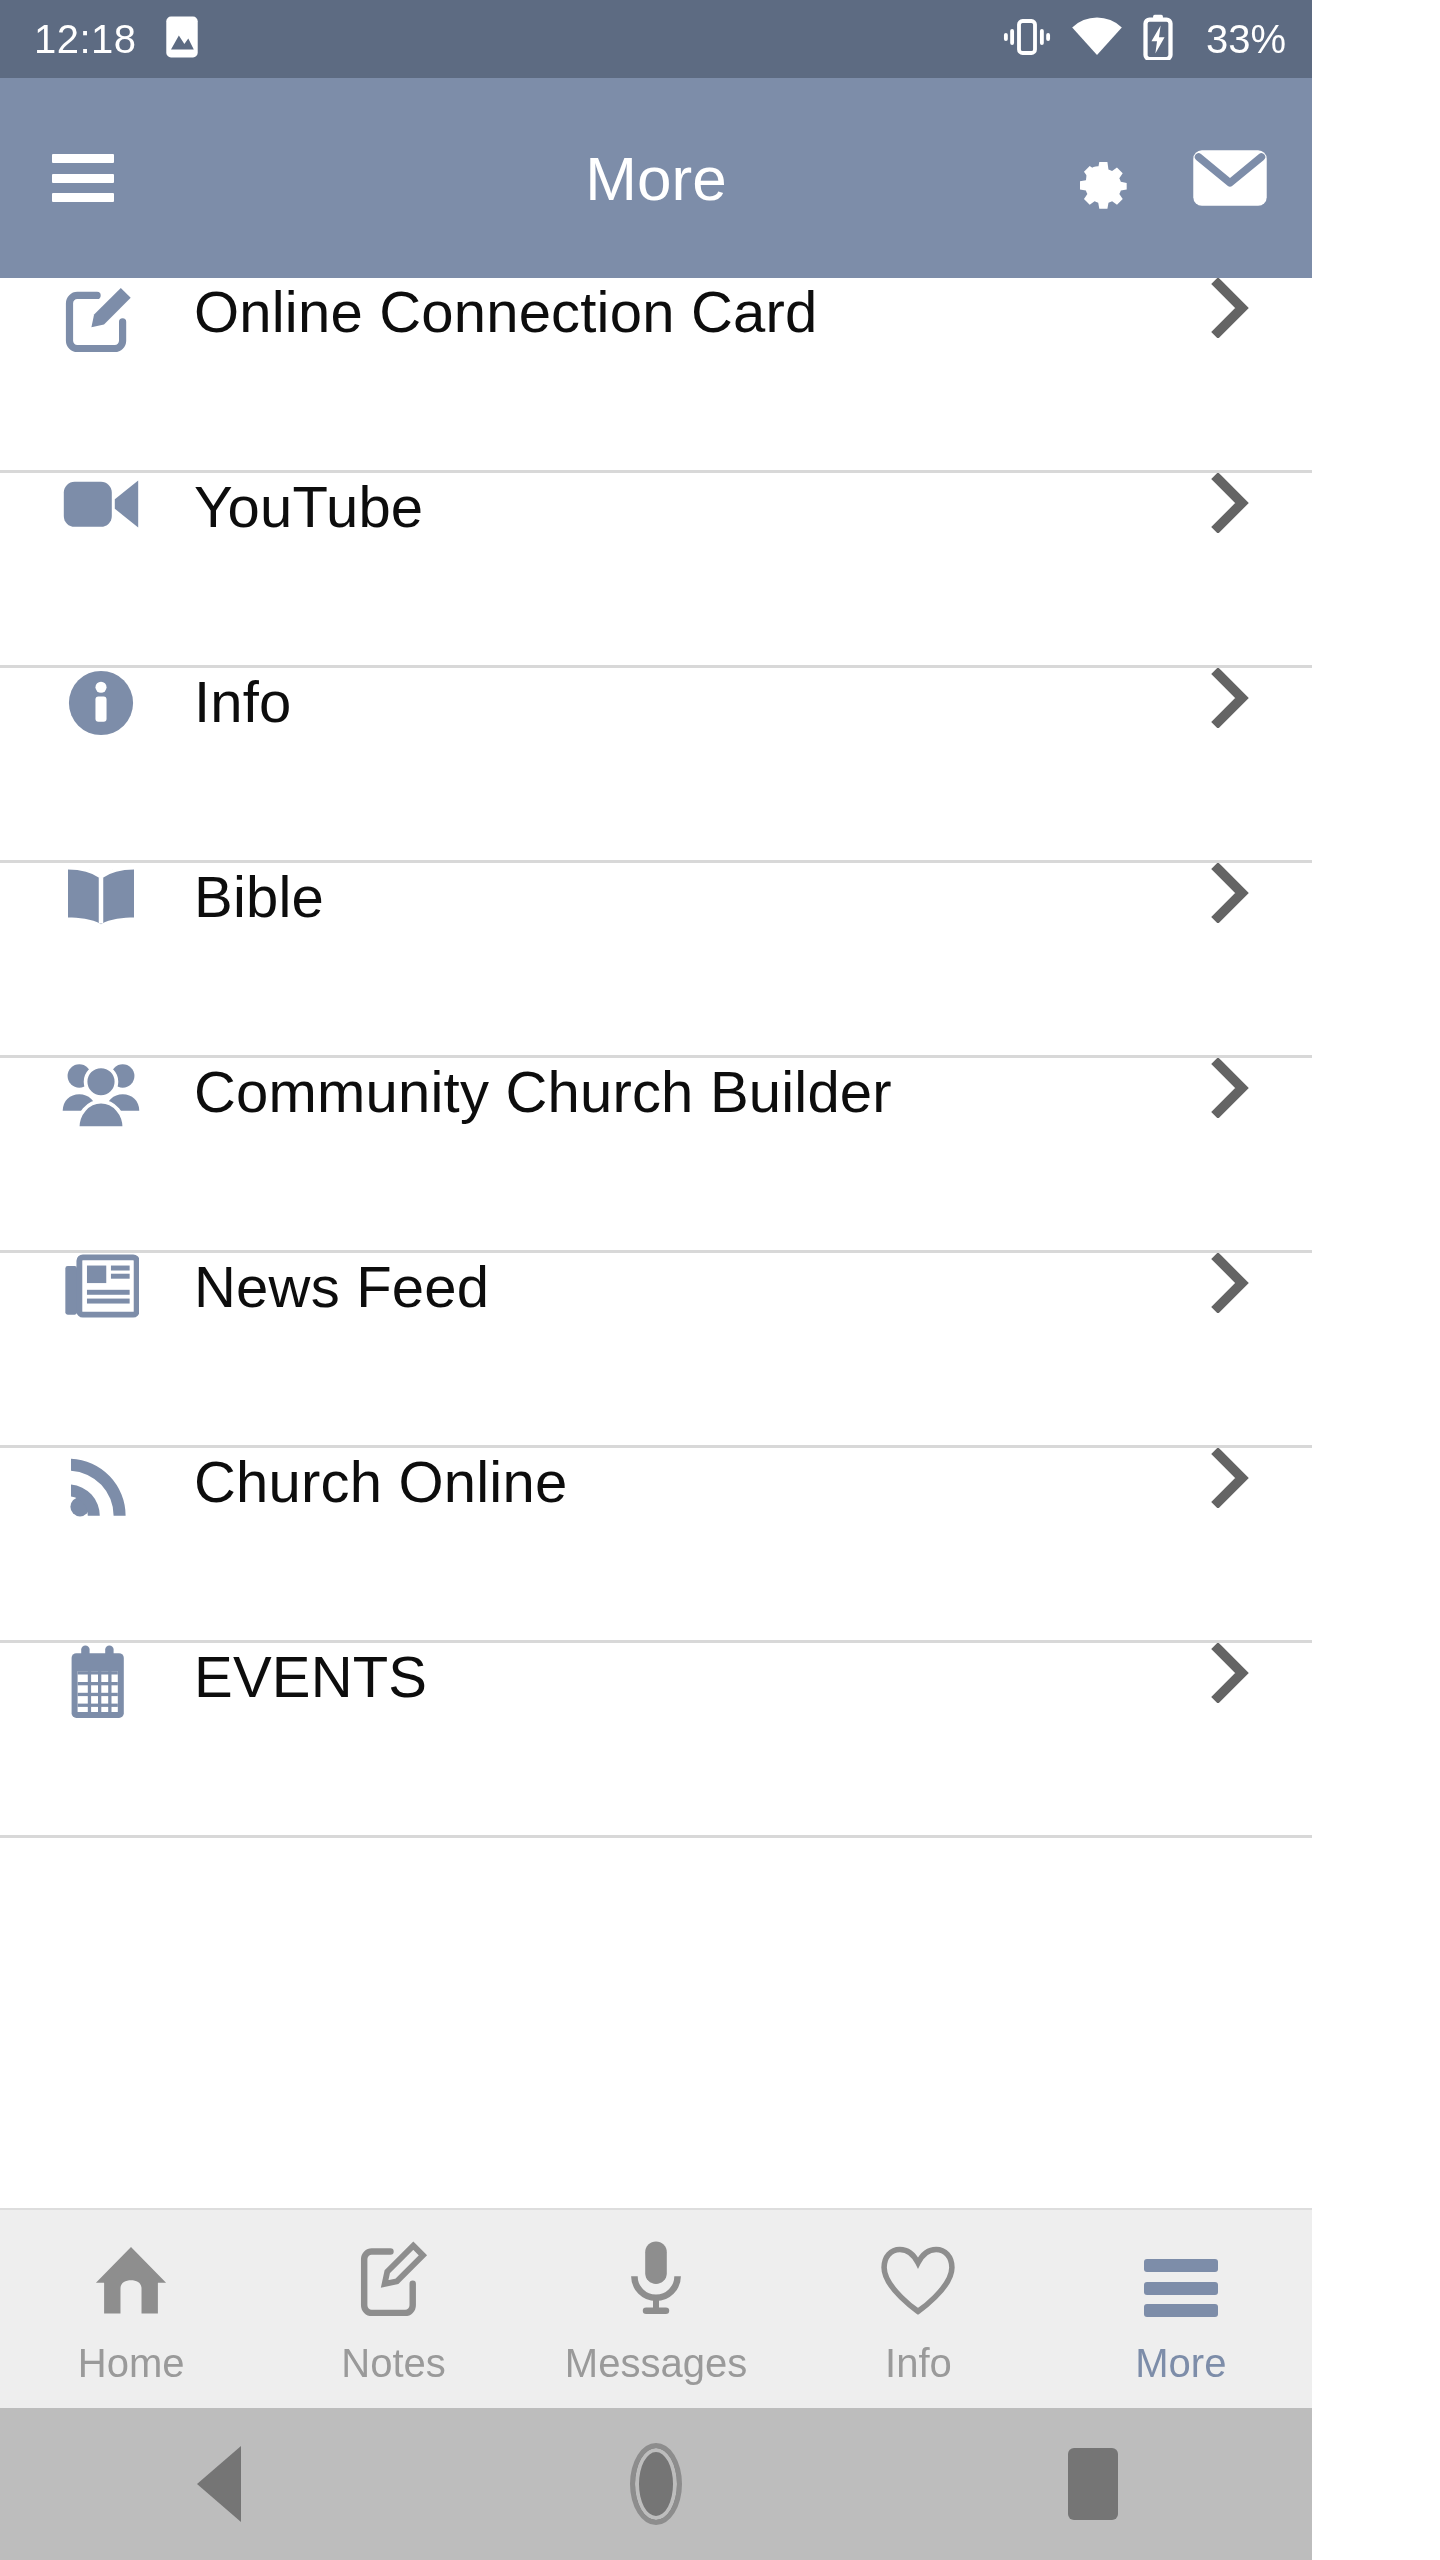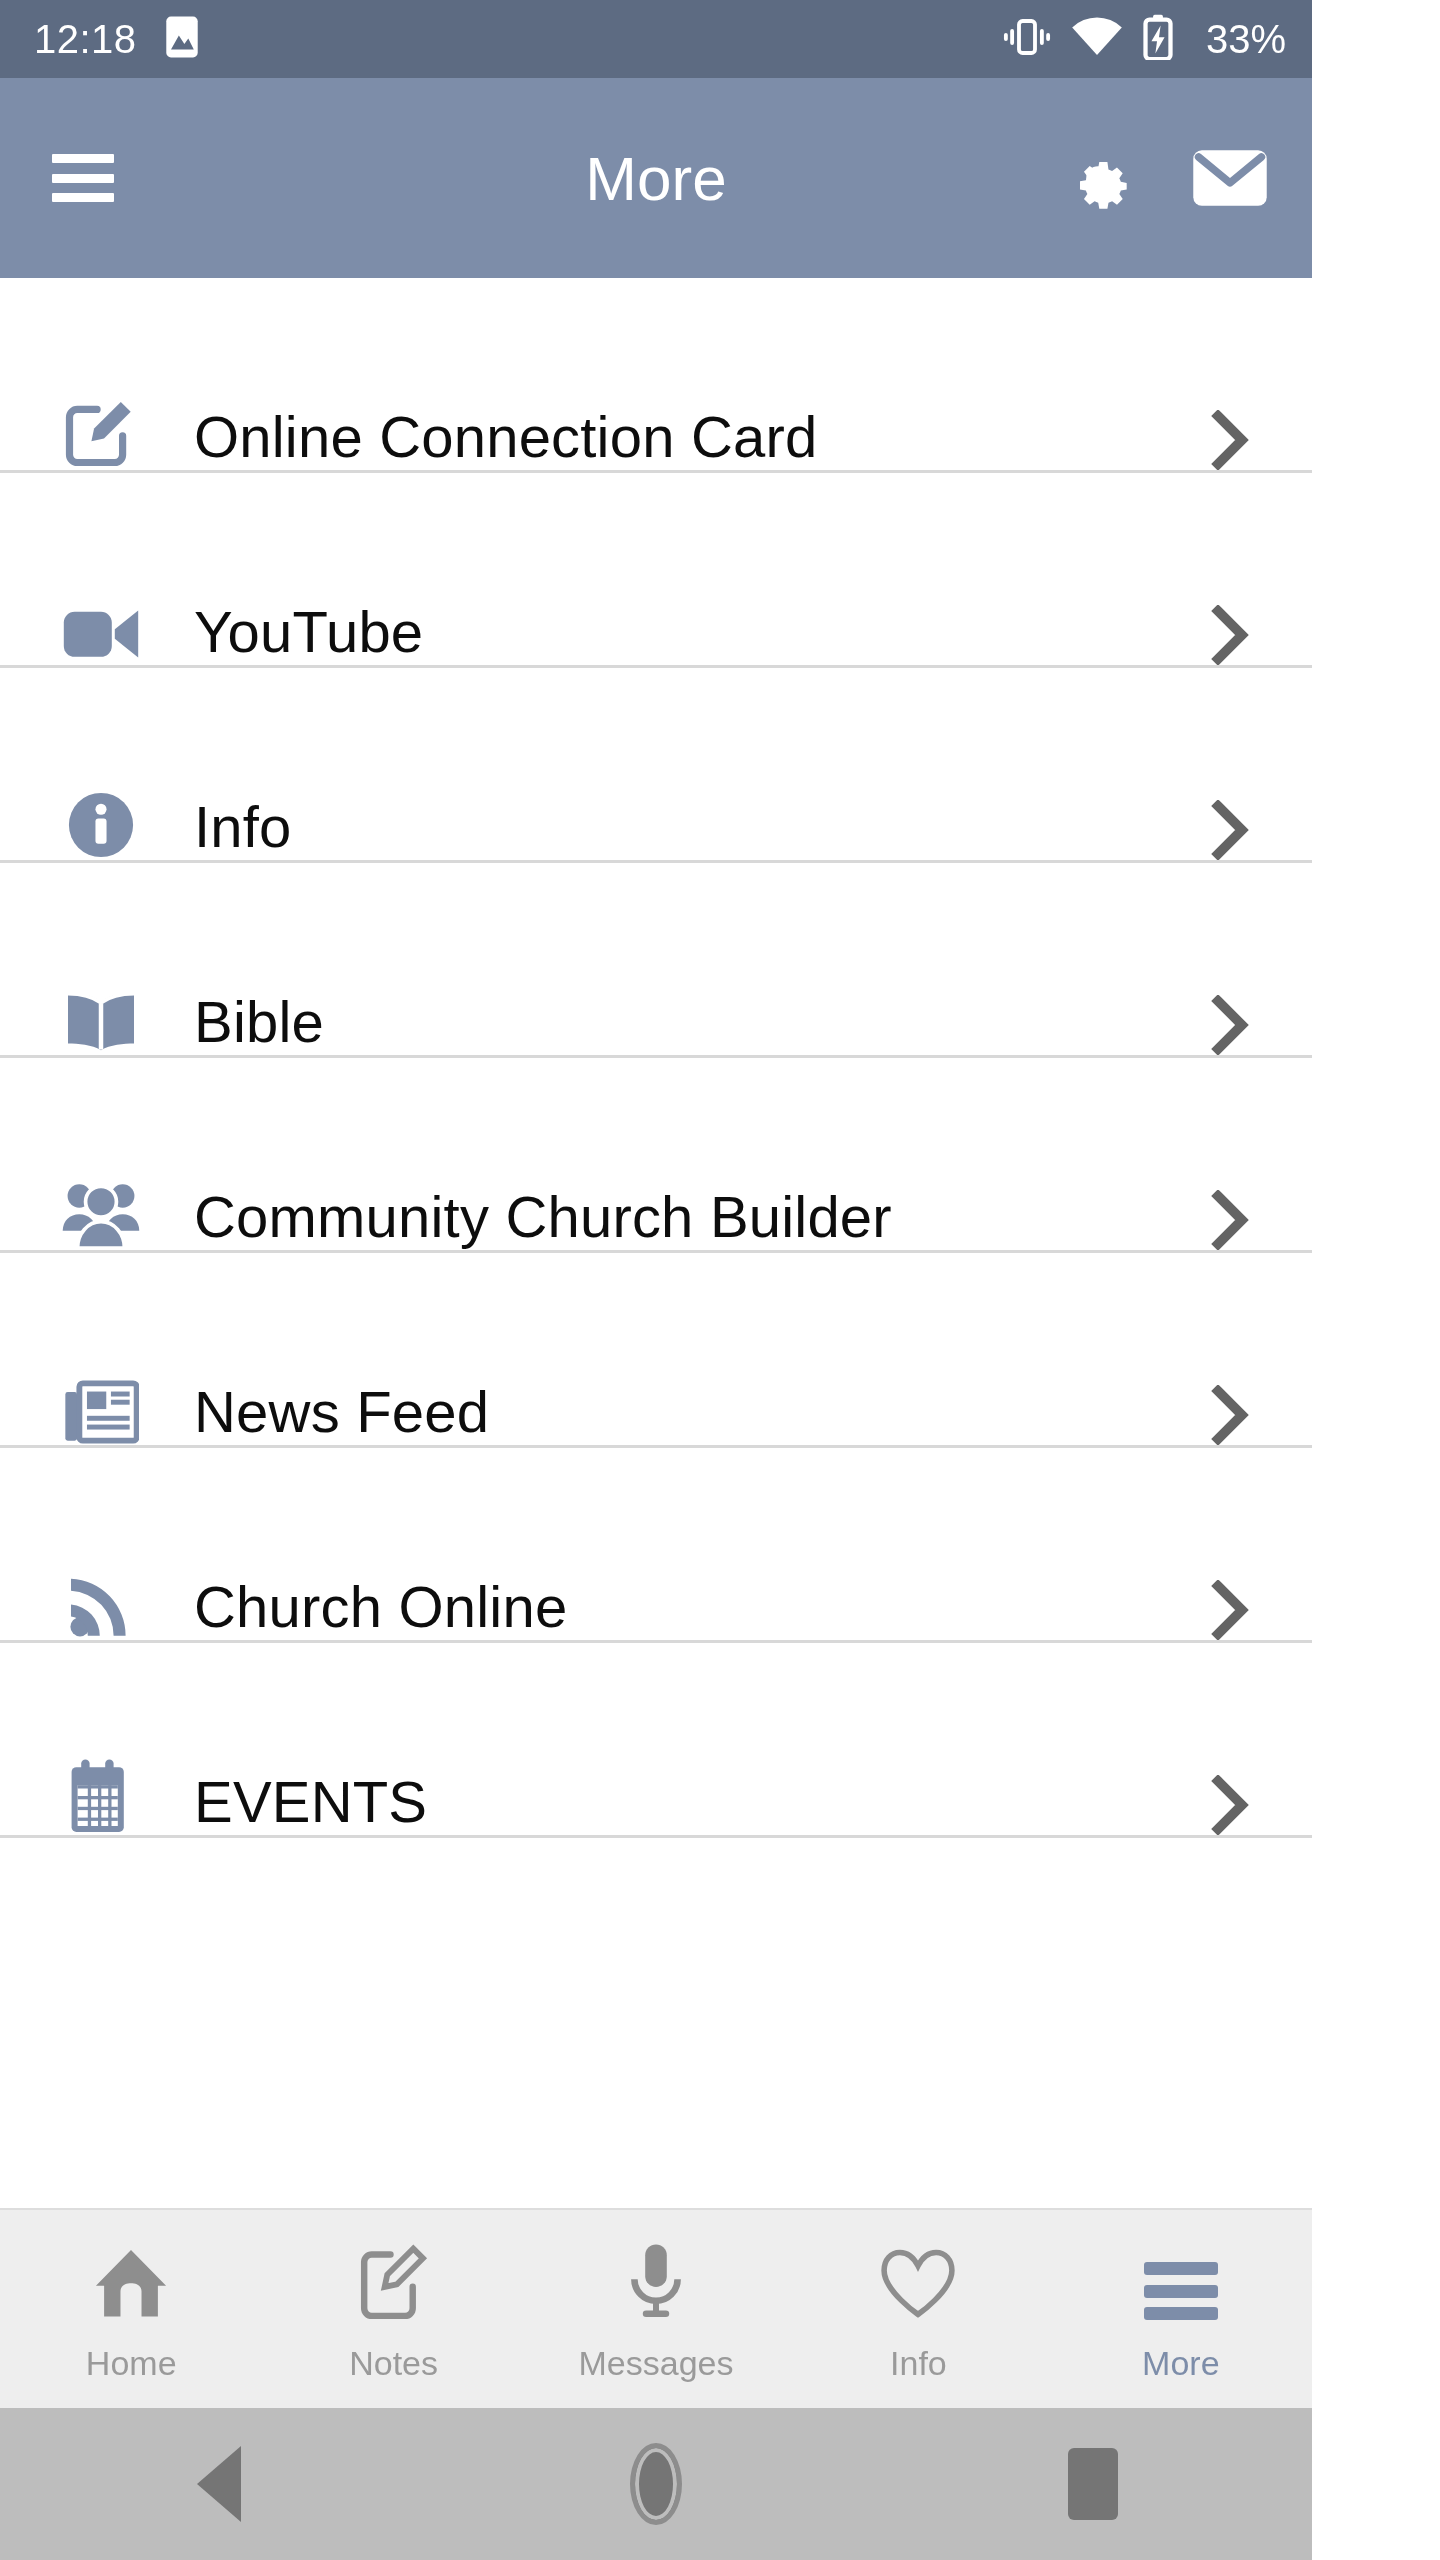--- a/index.html
+++ b/index.html
@@ -34,39 +34,39 @@
   .appbar-title {
     position:absolute; left:0; right:0; text-align:center;
     font-size:62px; color:#ffffff; font-weight:400; pointer-events:none;
   }
   .appbar-actions { margin-left:auto; display:flex; align-items:center; gap:56px; position:relative; z-index:2; }
   .appbar-actions .act { width:76px; height:76px; display:flex; align-items:center; justify-content:center; cursor:pointer; }
 
   
   .list { flex:1 1 auto; background:#ffffff; overflow:hidden; }
   .row {
-    height:195px; display:flex; align-items:flex-end;
+    height:195px; display:flex; align-items:flex-start;
     padding:0 52px 0 58px; border-bottom:3px solid #d8d8d8;
     background:#ffffff; cursor:pointer;
   }
   .row-icon { width:86px; flex:0 0 86px; display:flex; align-items:center; justify-content:center; }
   .row-label {
     margin-left:50px; font-size:58px; color:#0d0d0d;
     font-weight:400; letter-spacing:0.2px; white-space:nowrap;
   }
   .row-chevron { margin-left:auto; display:flex; align-items:center; justify-content:center; width:60px; }
 
   
   .tabbar {
     flex:0 0 auto; height:200px; background:#eeeeee;
     border-top:2px solid #dddddd; display:flex; align-items:stretch;
   }
   .tab { flex:1 1 0; display:flex; flex-direction:column; align-items:center; justify-content:center; gap:14px; cursor:pointer; }
   .tab-icon { height:82px; display:flex; align-items:flex-end; justify-content:center; }
-  .tab-label { font-size:34px; color:#9a9a9a; line-height:1;margin-top:12px; }
+  .tab-label { font-size:40px; color:#9a9a9a; line-height:1;margin-top:12px; }
   .tab.active .tab-label { color:#7d8da9; }
   .tab-hamburger { width:74px; height:58px; display:flex; flex-direction:column; justify-content:space-between; }
   .tab-hamburger span { display:block; height:13px; background:#7d8da9; border-radius:3px; width:100%; }
 
   
   .navbar {
     flex:0 0 auto; height:152px; background:#bdbdbd;
     display:flex; align-items:center; justify-content:space-around;
   }
   .nav-btn { width:140px; height:100px; display:flex; align-items:center; justify-content:center; cursor:pointer; }

